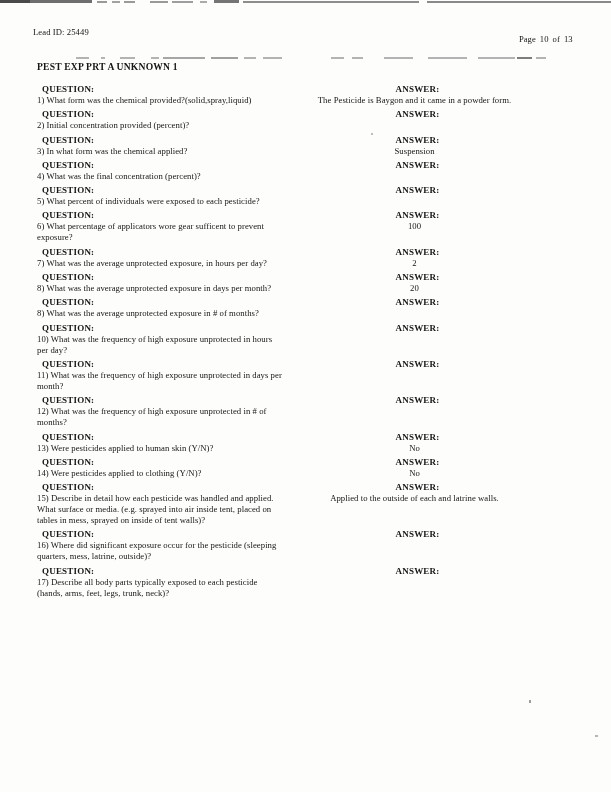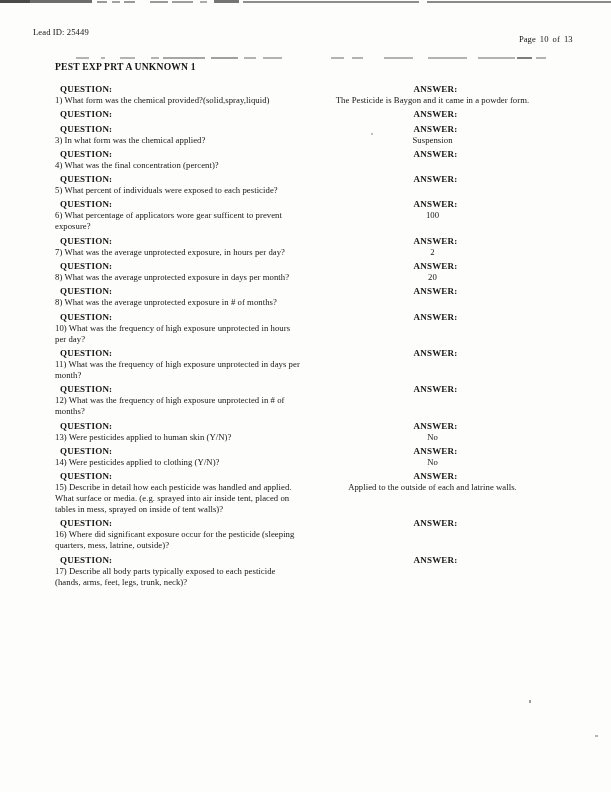--- a/index.html
+++ b/index.html
@@ -6,21 +6,21 @@
   body{
     width:611px;height:792px;position:relative;overflow:hidden;
     background:#fdfdfc;
     font-family:"Liberation Serif","DejaVu Serif",serif;
     color:#161616;
   }
   .artifact{position:absolute;pointer-events:none;}
   .header-row{position:absolute;top:0;left:0;width:611px;}
   .lead-id{position:absolute;left:33px;top:27px;font-size:8.6px;letter-spacing:.1px;}
   .page-num{position:absolute;left:519px;top:34px;font-size:8.6px;word-spacing:2px;}
-  .content{position:absolute;left:55px;top:61px;width:510px;}
+  .content{position:absolute;left:37px;top:61px;width:510px;}
   .doc-title{font-weight:bold;font-size:9.6px;letter-spacing:.2px;margin:0 0 12px 0;}
   .qa-block{display:flex;flex-direction:row;margin-bottom:3.3px;}
   .q-col{width:245px;flex:0 0 245px;}
   .a-col{flex:1;padding-left:0;text-align:center;}
   .qa-label{font-weight:bold;font-size:9px;line-height:11px;padding-left:5px;letter-spacing:.2px;}
   .a-col .qa-label{padding-left:6px;}
   .qa-text{font-size:8.7px;line-height:11px;letter-spacing:.05px;}
   
   .t1{left:0;top:0;width:92px;height:2.5px;background:#6e6e6e;}
   .t1b{left:0;top:0;width:30px;height:3px;background:#4a4a4a;}
@@ -103,20 +103,21 @@
       </div>
     <div class="a-col">
         <div class="qa-label">ANSWER:</div>
         <div class="qa-text">The Pesticide is Baygon and it came in a powder form.</div>
       </div>
   </div>
 
   <div class="qa-block">
     <div class="q-col">
         <div class="qa-label">QUESTION:</div>
+        <div class="qa-text">2) Initial concentration provided (percent)?</div>
       </div>
     <div class="a-col">
         <div class="qa-label">ANSWER:</div>
         <div class="qa-text"></div>
       </div>
   </div>
 
   <div class="qa-block">
     <div class="q-col">
         <div class="qa-label">QUESTION:</div>

